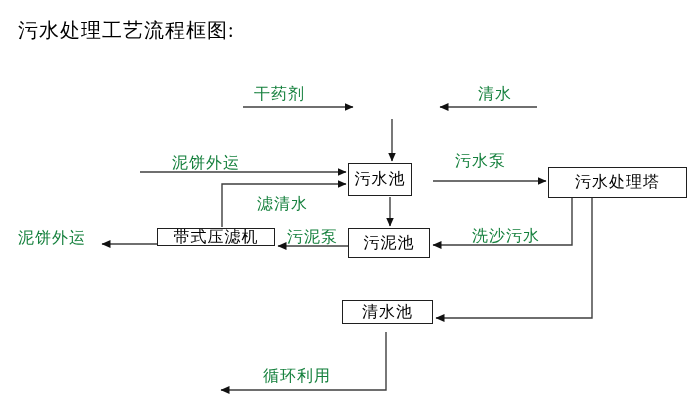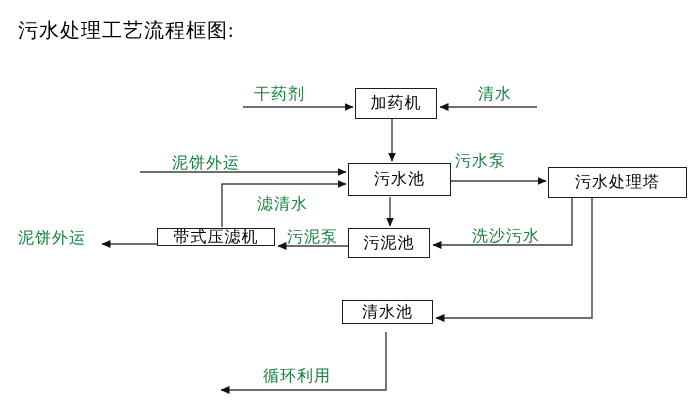--- a/index.html
+++ b/index.html
@@ -43,22 +43,21 @@
       <path d="M433,181 H546" marker-end="url(#arr)"></path>
       <path d="M390,197 V226" marker-end="url(#arr)"></path>
       <path d="M348,246 H278" marker-end="url(#arr)"></path>
       <path d="M157,244 H102" marker-end="url(#arr)"></path>
       <path d="M572,198 V245 H433" marker-end="url(#arr)"></path>
       <path d="M592,198 V318 H436" marker-end="url(#arr)"></path>
       <path d="M386,332 V390 H221" marker-end="url(#arr)"></path>
     </g>
   </svg>
 
-  <div class="node" style="left:355px;top:88px;width:82px;height:31px">加药机</div>
-  <div class="node" style="left:348px;top:163px;width:103px;height:33px">污水池</div>
+  <div class="node" style="left:348px;top:163px;width:64px;height:33px">污水池</div>
   <div class="node" style="left:548px;top:167px;width:139px;height:31px">污水处理塔</div>
   <div class="node" style="left:348px;top:228px;width:82px;height:30px">污泥池</div>
   <div class="node" style="left:157px;top:228px;width:118px;height:18px">带式压滤机</div>
   <div class="node" style="left:342px;top:300px;width:91px;height:24px">清水池</div>
 
   <div class="edge-label" style="left:254px;top:84px">干药剂</div>
   <div class="edge-label" style="left:478px;top:84px">清水</div>
   <div class="edge-label" style="left:172px;top:153px">泥饼外运</div>
   <div class="edge-label" style="left:455px;top:151px">污水泵</div>
   <div class="edge-label" style="left:257px;top:194px">滤清水</div>

